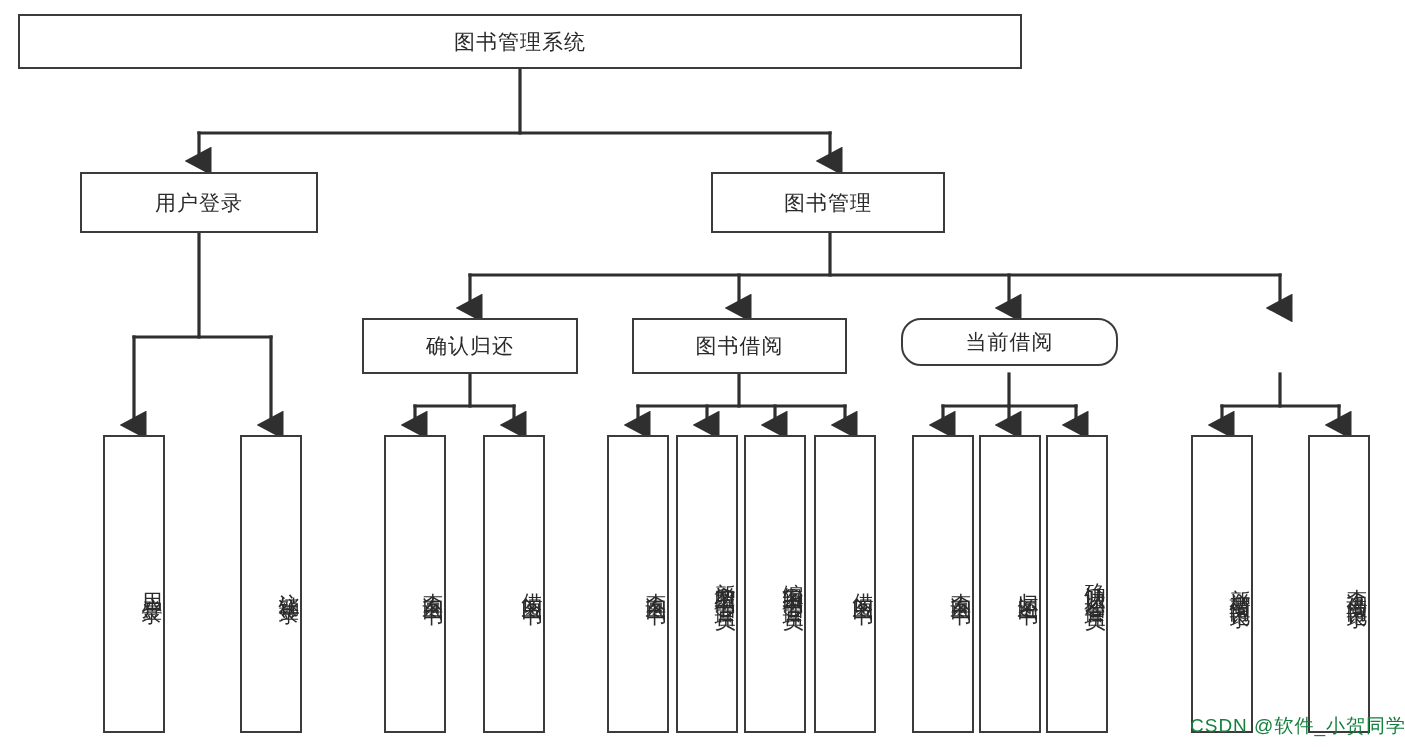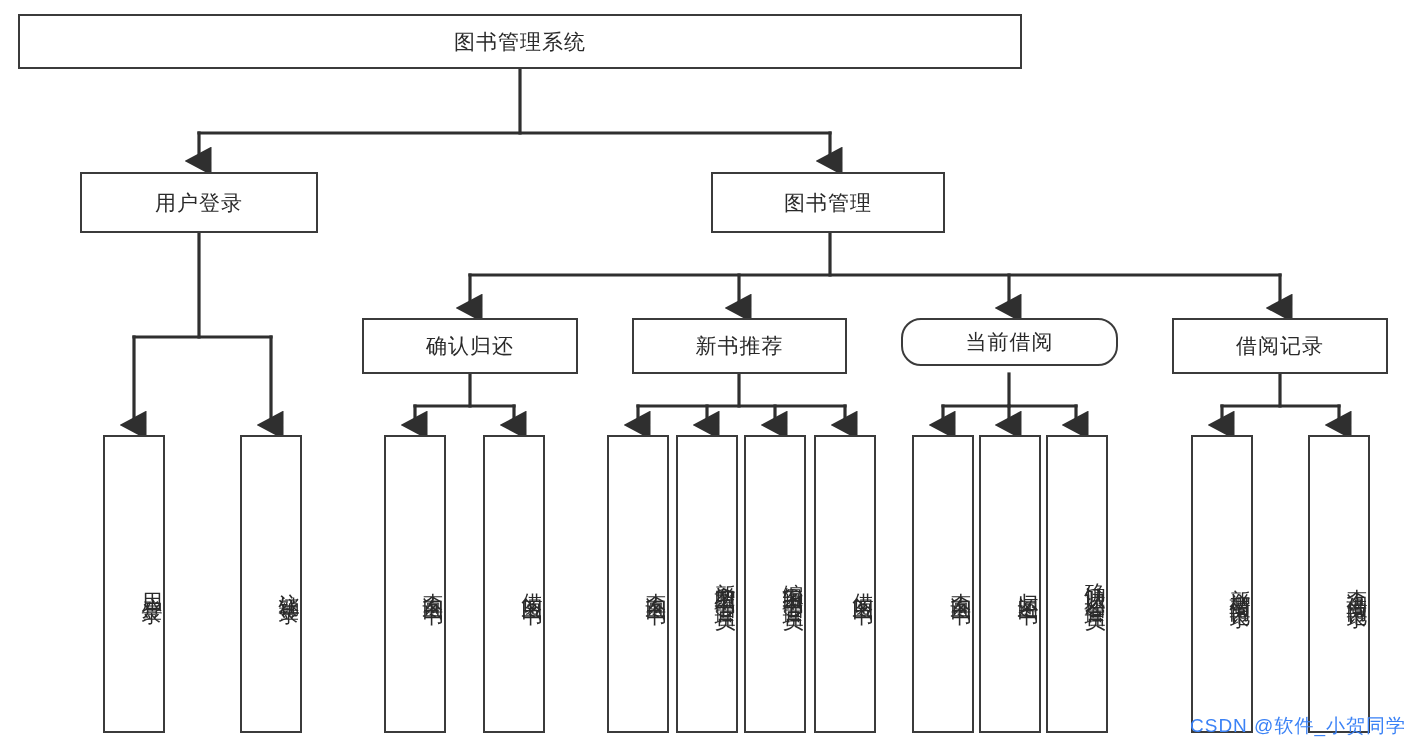--- a/index.html
+++ b/index.html
@@ -52,21 +52,21 @@
     align-items: flex-start;
     justify-content: center;
   }
   .node.vert .vlabel {
     writing-mode: vertical-rl;
     text-orientation: upright;
     display: block;
   }
   #watermark {
     position: absolute;
-    color: #3b82f6;
+    color: #15803d;
     font-size: 19px;
     letter-spacing: 1px;
     white-space: nowrap;
     user-select: none;
   }
 </style>
 </head>
 <body>
 
 <div id="canvas">
@@ -131,30 +131,27 @@
 
   <div class="node horiz" style="left:711px; top:172px; width:234px; height:61px;">
     <span>图书管理</span>
   </div>
 
   <div class="node horiz" style="left:362px; top:318px; width:216px; height:56px;">
     <span>确认归还</span>
   </div>
 
   <div class="node horiz" style="left:632px; top:318px; width:215px; height:56px;">
-    <span>新书推荐</span>
+    <span>图书借阅</span>
   </div>
 
   <div class="node horiz" style="left:901px; top:318px; width:217px; height:48px;border-radius:20px;">
     <span>当前借阅</span>
   </div>
 
-  <div class="node horiz" style="left:1172px; top:318px; width:216px; height:56px;">
-    <span>借阅记录</span>
-  </div>
 
   <div class="node vert" style="left:103px; top:435px; width:62px; height:298px;">
     <span class="vlabel">用户登录</span>
   </div>
 
   <div class="node vert" style="left:240px; top:435px; width:62px; height:298px;">
     <span class="vlabel">注销登录</span>
   </div>
 
   <div class="node vert" style="left:384px; top:435px; width:62px; height:298px;">

